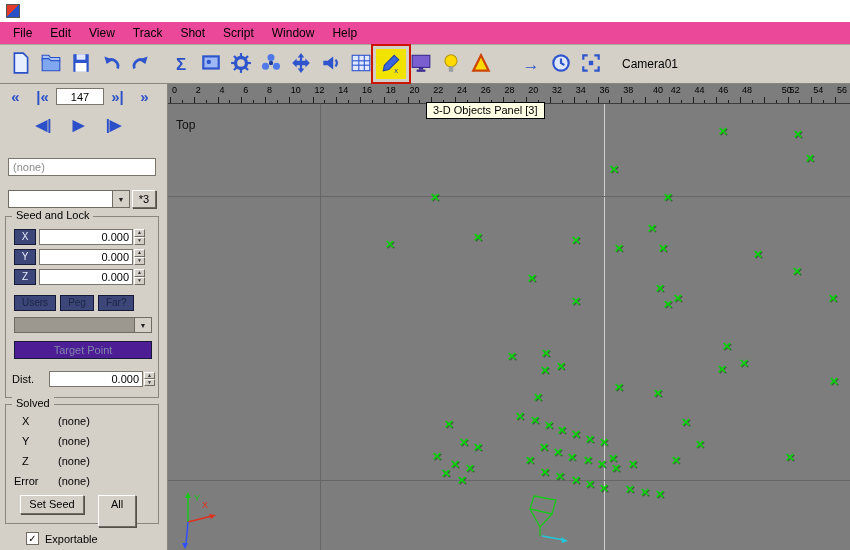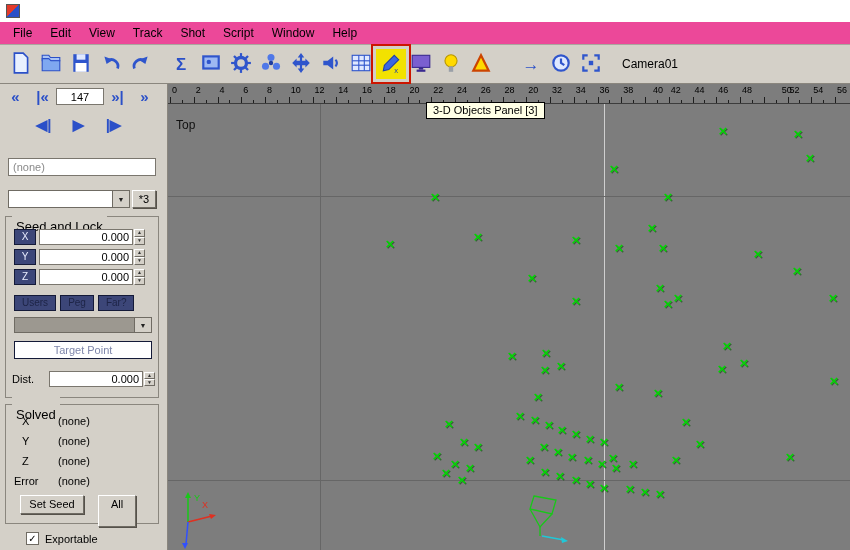--- a/index.html
+++ b/index.html
@@ -32,31 +32,31 @@
   .nav-row1 { position:absolute; top:4px; left:2px; display:flex; align-items:center; }
   .nav-row2 { position:absolute; top:32px; left:30px; display:flex; align-items:center; gap:8px; }
   .field { background:#fff; border:1px solid #7a766e; font-size:11px; }
   .frame-field { width:48px; height:17px; text-align:center; line-height:15px; }
   .name-field { position:absolute; top:74px; left:8px; width:148px; height:18px; color:#8a8a8a; padding:2px 4px; }
   .combo-row { position:absolute; top:106px; left:8px; display:flex; gap:2px; }
   .small-combo { width:122px; height:18px; }
   .btn { background:#d4d0c8; border:1px solid; border-color:#fff #6f6b63 #6f6b63 #fff; box-shadow:1px 1px 0 #55514a; font-size:11px; text-align:center; cursor:default; }
   .star3 { width:24px; height:18px; line-height:16px; }
   .groupbox { position:absolute; border:1px solid #8a867e; }
-  .legend { position:absolute; top:-8px; left:6px; background:#d4d0c8; padding:10px 4px; font-size:13px; }
+  .legend { position:absolute; top:-8px; left:6px; background:#d4d0c8; padding:0 4px; font-size:11px; }
   .group-seed { top:132px; left:5px; width:154px; height:182px; }
   .axis-row { position:absolute; left:8px; display:flex; height:16px; }
   .axis-btn { width:22px; background:#3c4678; border:1px solid #141a38; color:#e8ecff; font-size:10px; text-align:center; line-height:14px; }
   .axis-field { width:94px; margin-left:3px; text-align:right; padding:1px 3px; line-height:12px; }
   .spin { width:11px; margin-left:1px; display:flex; flex-direction:column; }
   .spin > div { flex:1; background:#d4d0c8; border:1px solid; border-color:#fff #6f6b63 #6f6b63 #fff; font-size:5px; line-height:5px; text-align:center; color:#333; }
   .seed-btns { position:absolute; top:78px; left:8px; display:flex; gap:4px; }
   .btn-dark { background:#3c4678; border:1px solid #141a38; color:#1d2446; font-size:10px; height:16px; padding:0 7px; line-height:14px; cursor:default; }
   .seed-combo { position:absolute; top:100px; left:8px; width:138px; height:16px; background:#9c9890; }
-  .target-btn { position:absolute; top:124px; left:8px; width:138px; height:18px; background:#ffffff; border:1px solid #141a38; color:#7e86aa; font-size:11px; text-align:center; line-height:16px; cursor:default; }
+  .target-btn { position:absolute; top:124px; left:8px; width:138px; height:18px; background:#4c1d95; border:1px solid #141a38; color:#7e86aa; font-size:11px; text-align:center; line-height:16px; cursor:default; }
   .dist-row { position:absolute; top:154px; left:6px; display:flex; align-items:center; }
   .dist-label { width:34px; font-size:11px; }
   .group-solved { top:320px; left:5px; width:154px; height:120px; }
   .solved-row { position:absolute; display:flex; font-size:11px; }
   .solved-label { width:36px; }
   .solved-btns { position:absolute; top:90px; left:14px; display:flex; gap:14px; }
   .setseed-btn { width:64px; height:19px; line-height:17px; }
   .all-btn { width:38px; height:32px; line-height:17px; }
   .exportable { position:absolute; top:448px; left:26px; display:flex; gap:6px; align-items:center; font-size:11px; }
   .checkbox { width:13px; height:13px; background:#fff; border:1px solid #6f6b63; font-size:10px; line-height:11px; text-align:center; }

